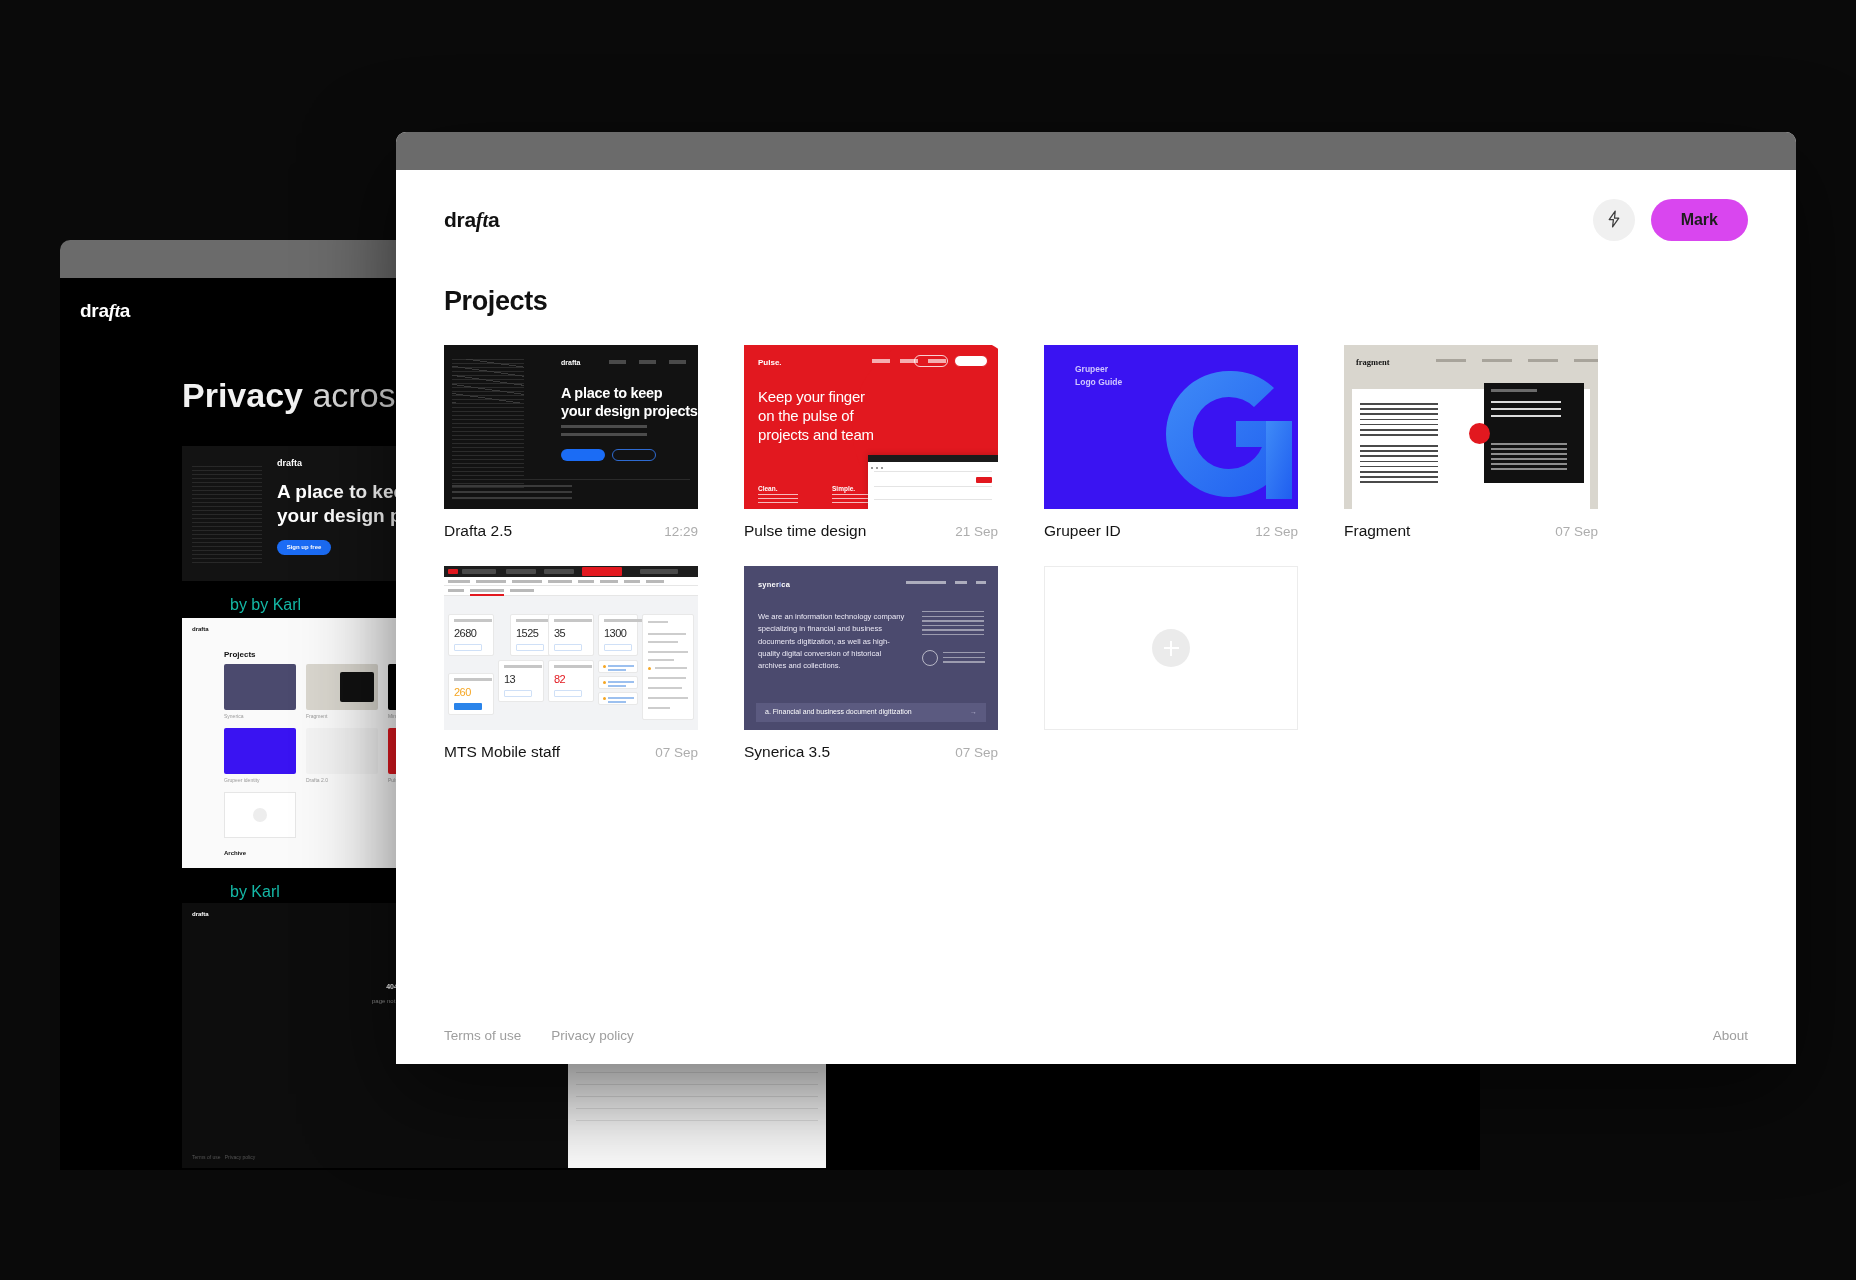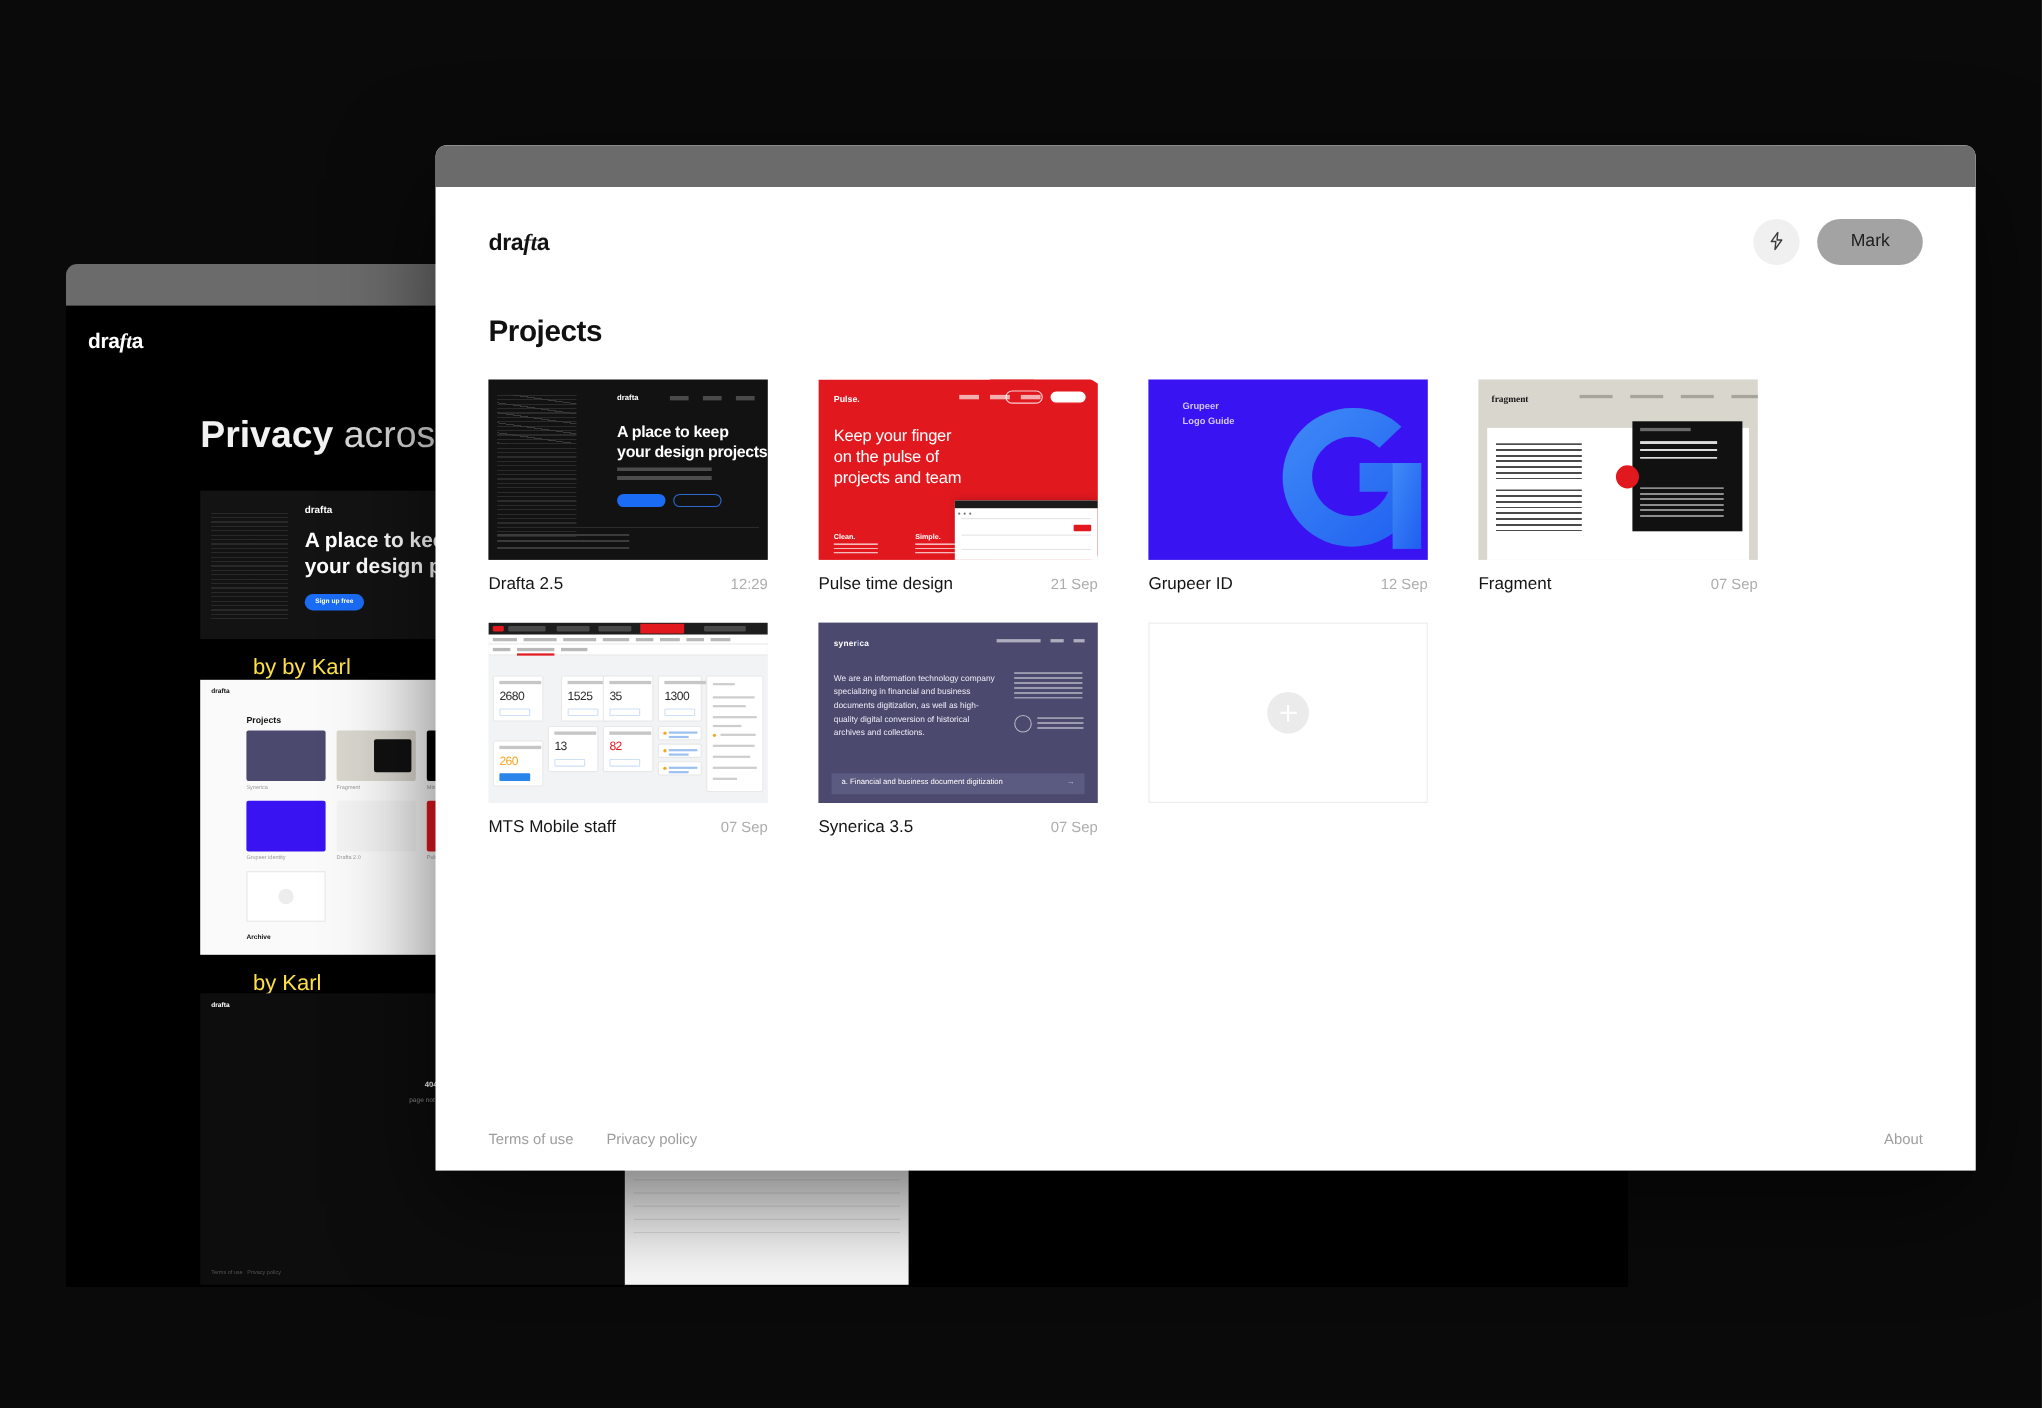--- a/index.html
+++ b/index.html
@@ -27,21 +27,21 @@
   }
   .bg-logo .fl { font-family: "Liberation Serif", serif; font-style: italic; font-weight: 700; }
   .bg-heading {
     position: absolute; left: 122px; top: 98px;
     font-size: 34px; font-weight: 700; color: #f2f2f2; white-space: nowrap;
   }
   .bg-heading .light { font-weight: 400; color: #d8d8d8; }
 
   .bg-card { position: absolute; overflow: hidden; }
   .bg-by {
-    position: absolute; font-size: 20px; color: #fde047; padding-left: 48px;
+    position: absolute; font-size: 16px; color: #14b8a6; padding-left: 48px;
   }
 
   
   .bgc1 { left: 122px; top: 168px; width: 420px; height: 135px; background: #131313; }
   .bgc1 .hero-t {
     position: absolute; left: 95px; top: 34px;
     font-size: 19px; font-weight: 700; color: #fff; line-height: 1.25;
   }
   .bgc1 .hero-logo {
     position: absolute; left: 95px; top: 12px; font-size: 9px; font-weight: 700; color: #fff;
@@ -95,22 +95,22 @@
     flex: 0 0 auto;
   }
   .fg-logo { font-size: 21px; font-weight: 700; color: #111; letter-spacing: -.3px; }
   .fg-logo .fl { font-family: "Liberation Serif", serif; font-style: italic; font-weight: 700; }
   .hdr-right { display: flex; align-items: center; gap: 16px; }
   .icon-btn {
     width: 42px; height: 42px; border-radius: 50%; background: #f0f0f0;
     display: flex; align-items: center; justify-content: center; cursor: pointer; border: none;
   }
   .pill-btn {
-    height: 42px; padding: 0 30px; border-radius: 21px; background: #a3a3a3;
-    font-size: 16px; font-weight: 400; color: #1d1d1d; border: none; cursor: pointer;
+    height: 42px; padding: 0 30px; border-radius: 21px; background: #d946ef;
+    font-size: 16px; font-weight: 700; color: #1d1d1d; border: none; cursor: pointer;
     font-family: "Liberation Sans", sans-serif;
   }
 
   .fg-main { flex: 1 1 auto; padding: 16px 48px 0 48px; }
   .page-title { font-size: 27px; font-weight: 700; color: #111; margin-bottom: 28px; letter-spacing: -.4px; }
 
   .grid { display: grid; grid-template-columns: repeat(4, 254px); column-gap: 46px; row-gap: 26px; }
   .proj { width: 254px; }
   .thumb { width: 254px; height: 164px; overflow: hidden; position: relative; background: #f4f4f4; }
   .meta { display: flex; justify-content: space-between; align-items: baseline; margin-top: 13px; }

